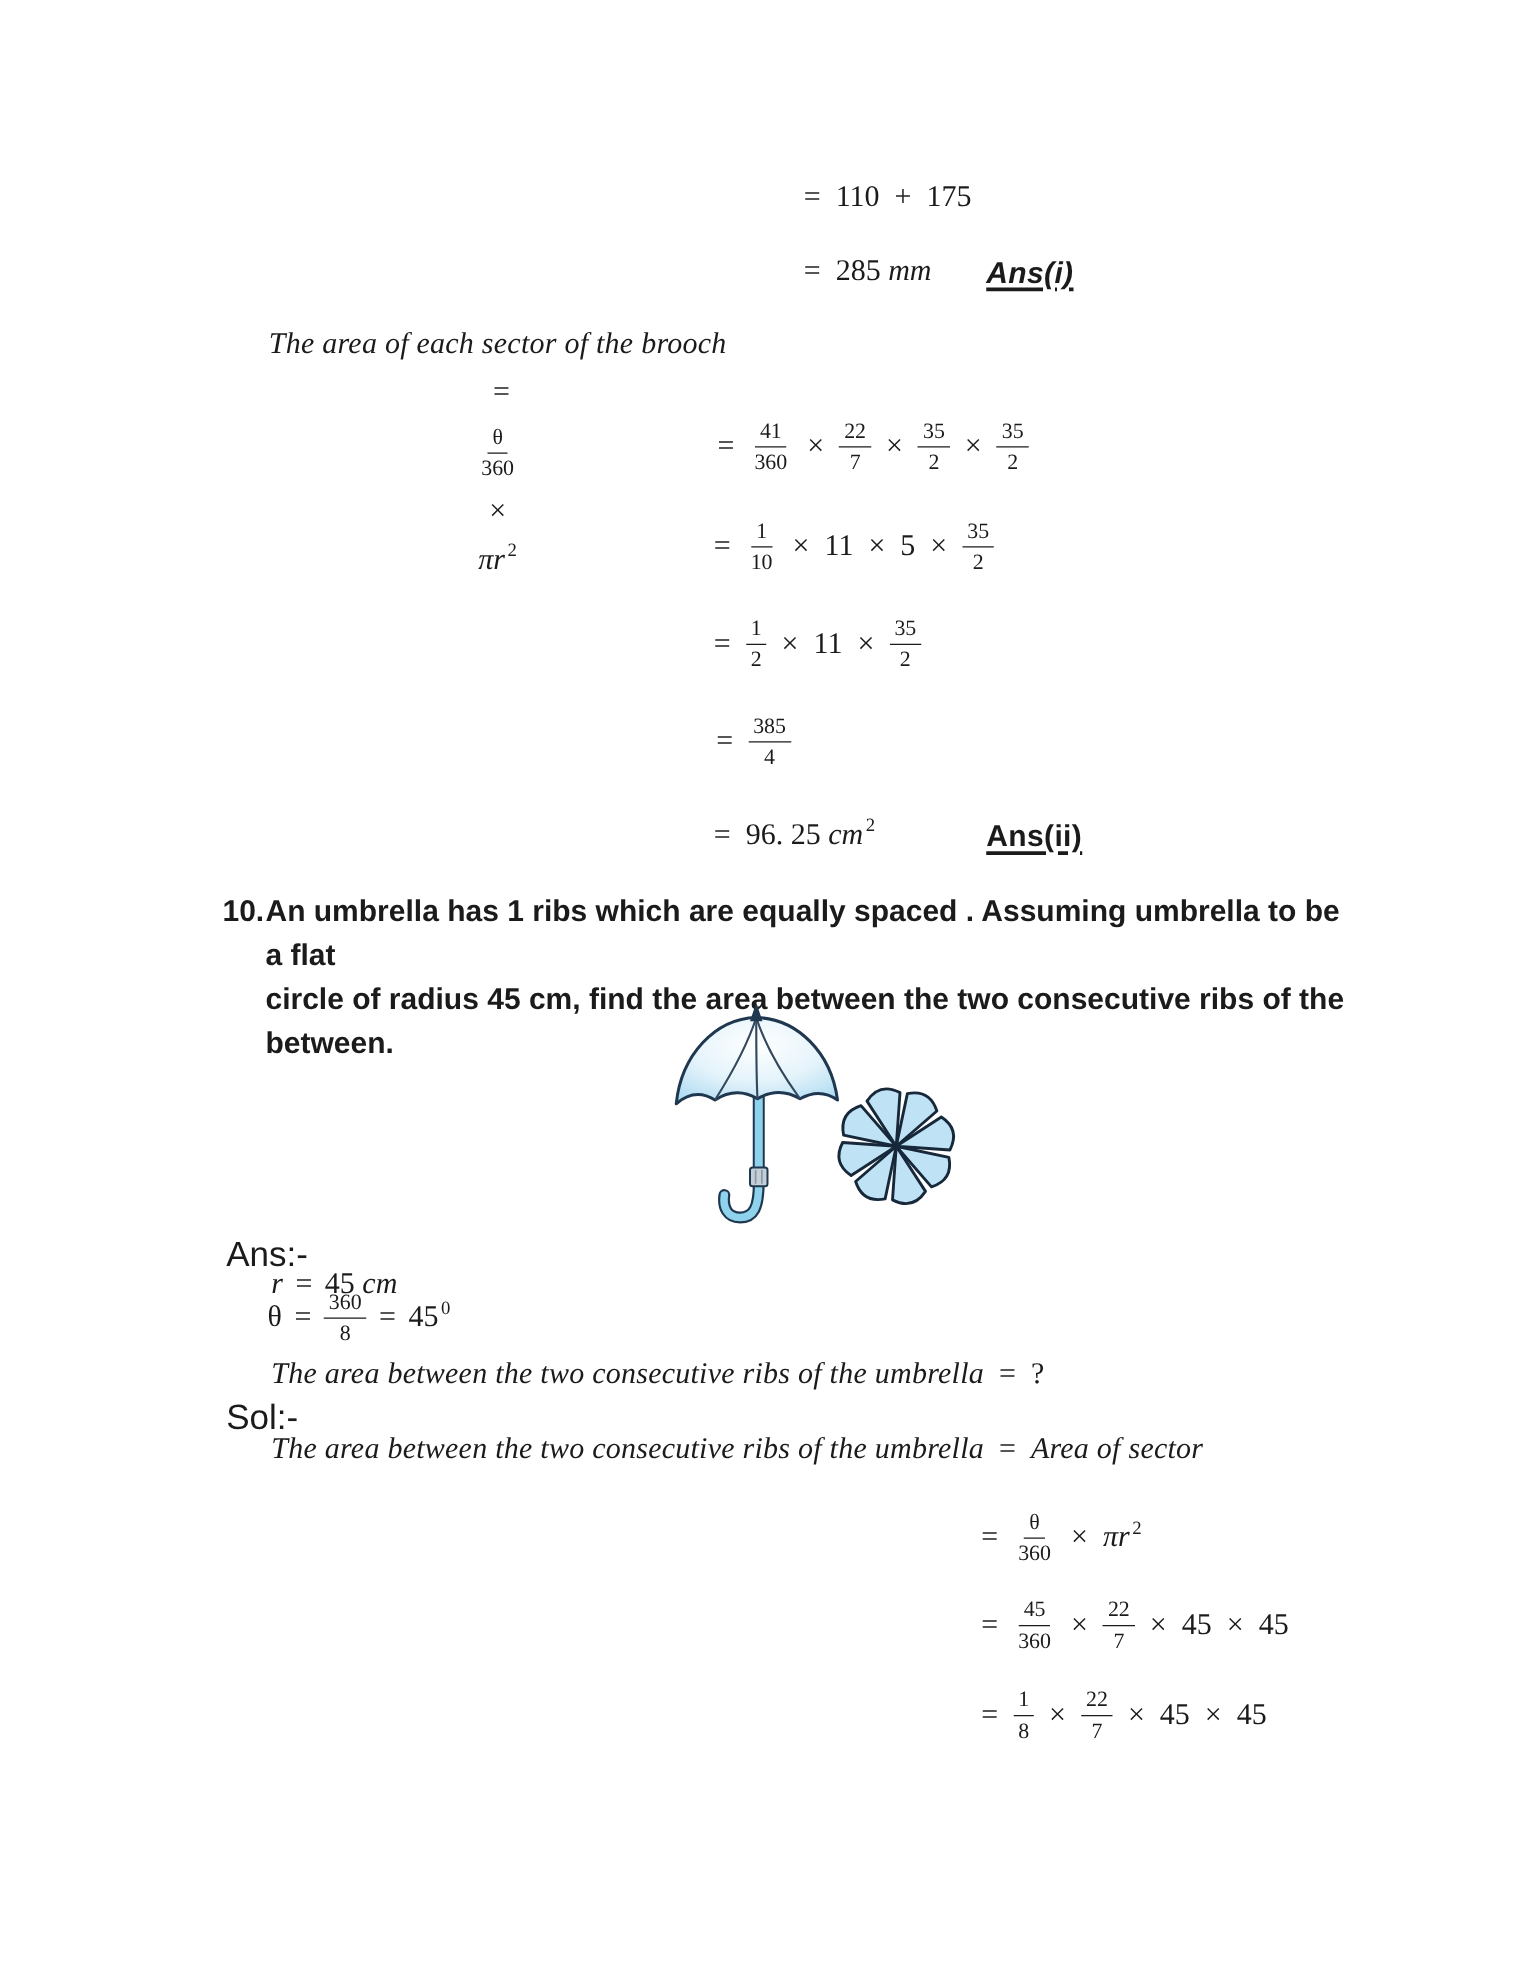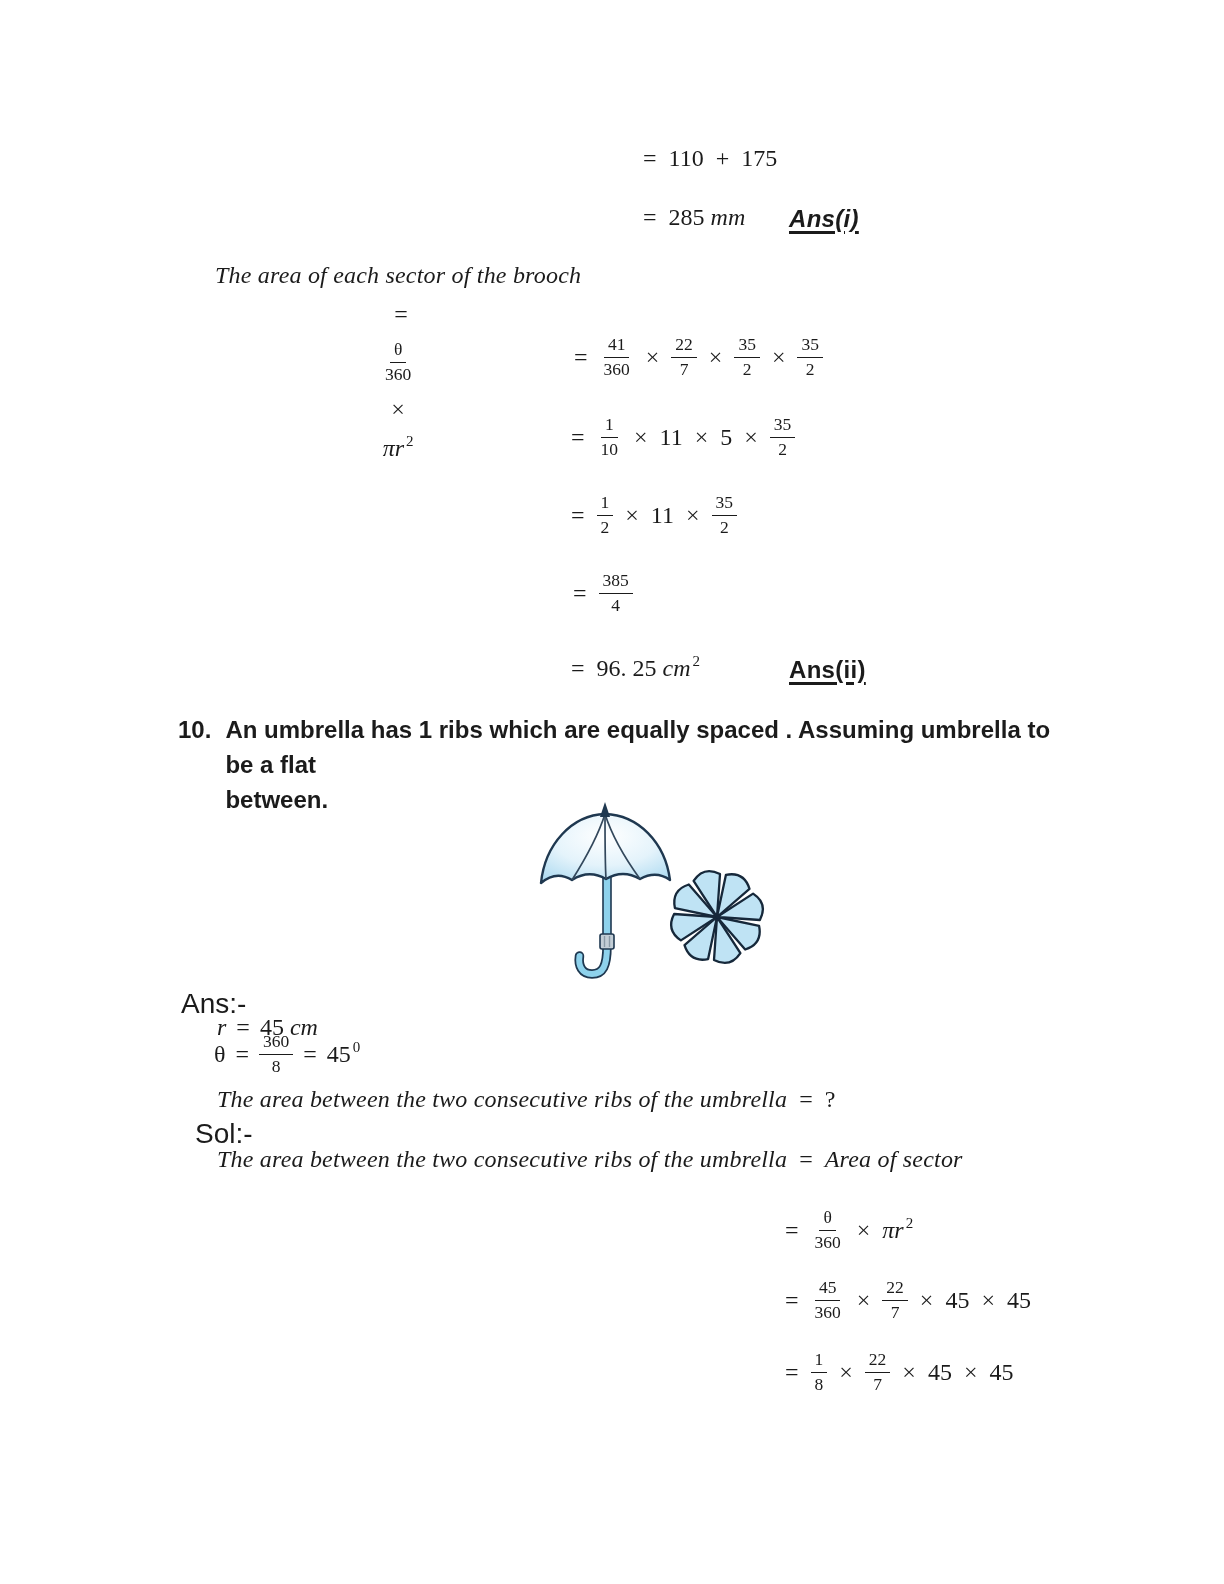--- a/index.html
+++ b/index.html
@@ -44,21 +44,21 @@
     letter-spacing:0.3px;
   }
   .side-label {
     position:absolute;
     font-family:"Liberation Sans","DejaVu Sans",sans-serif;
     font-size:28px;
   }
   .question {
     position:absolute;
     display:flex;
-    gap:14px;
+    gap:1px;
     font-family:"Liberation Sans","DejaVu Sans",sans-serif;
     font-weight:700;
     font-size:24px;
     line-height:35px;
   }
   .figure { position:absolute; }
 </style>
 </head>
 <body>
 
@@ -125,20 +125,21 @@
 <div class="eq-row" style="left:571px; top:655px;">
   <span>=</span>
   <span><span>96. 25</span> <span class="unit">cm</span><span class="sup">2</span></span>
 </div>
 <div class="ans-label" style="left:789px; top:656px;">Ans(ii)</div>
 
 <div class="question" style="left:178px; top:712px; width:900px;">
   <div>10.</div>
   <div>
     <div>An umbrella has 1 ribs which are equally spaced . Assuming umbrella to be a flat</div>
+    <div>circle of radius 45 cm, find the area between the two consecutive ribs of the</div>
     <div>between.</div>
   </div>
 </div>
 
 <svg class="figure" style="left:520px; top:800px;" width="270" height="192" viewBox="0 0 270 192">
   <defs>
     <radialGradient id="canopyGrad" cx="0.5" cy="0.32" r="0.85">
       <stop offset="0" stop-color="#ffffff"></stop>
       <stop offset="0.5" stop-color="#e4f3fb"></stop>
       <stop offset="1" stop-color="#a3d6ef"></stop>
@@ -193,21 +194,21 @@
   <span>=</span>
   <span><span>45</span><span class="sup">0</span></span>
 </div>
 
 <div class="eq-row" style="left:217px; top:1086px;">
   <span class="math-sentence">The area between the two consecutive ribs of the umbrella</span>
   <span>=</span>
   <span>?</span>
 </div>
 
-<div class="side-label" style="left:195px; top:1118px;">Sol:-</div>
+<div class="side-label" style="left:181px; top:1118px;">Sol:-</div>
 
 <div class="eq-row" style="left:217px; top:1146px;">
   <span class="math-sentence">The area between the two consecutive ribs of the umbrella</span>
   <span>=</span>
   <span class="math-sentence">Area of sector</span>
 </div>
 
 <div class="eq-row" style="left:785px; top:1208px;">
   <span>=</span>
   <span class="frac"><span class="num">θ</span><span class="den">360</span></span>

